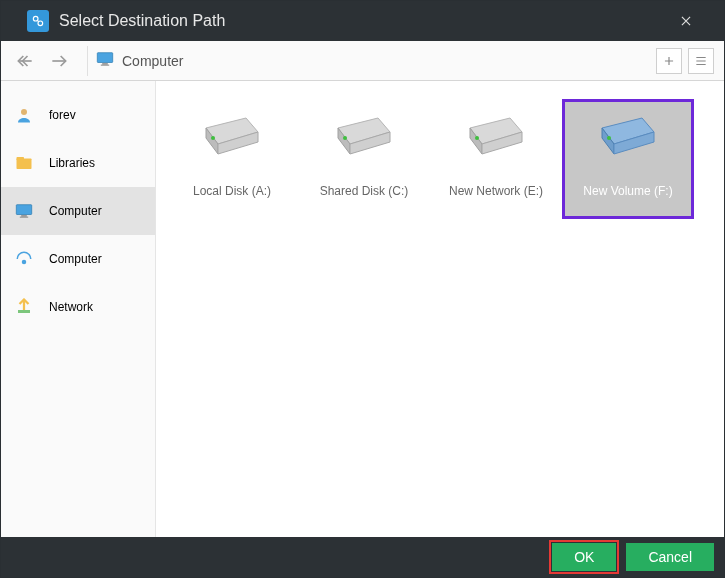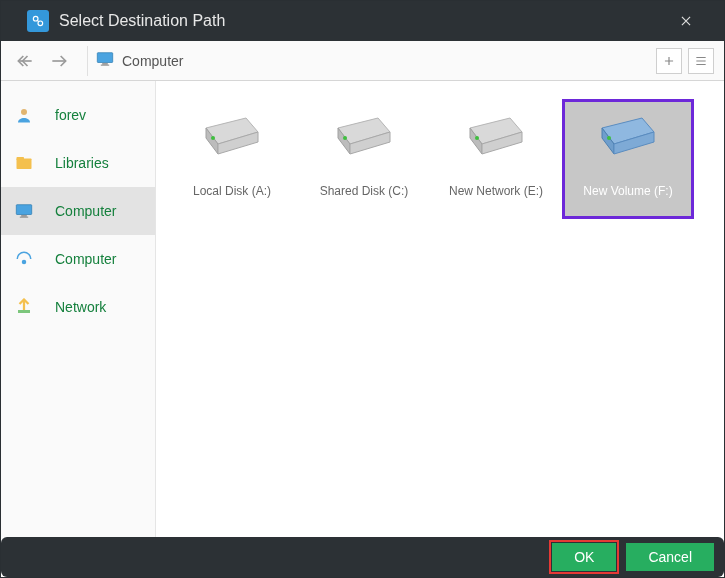--- a/index.html
+++ b/index.html
@@ -23,33 +23,33 @@
   .breadcrumb .crumb-icon { margin-right: 8px; }
   .toolbar .right-tools { display: flex; gap: 6px; }
   .tool-btn { width: 26px; height: 26px; border: 1px solid #cfcfcf; background: #fff; display: flex; align-items: center; justify-content: center; color: #888; cursor: pointer; }
   .tool-btn svg { width: 14px; height: 14px; }
 
   
   .body { flex: 1; display: flex; overflow: hidden; background: #fff; }
 
   
   .sidebar { width: 155px; background: #fafafa; border-right: 1px solid #e5e5e5; padding-top: 10px; }
-  .side-item { display: flex; align-items: center; height: 48px; padding: 0 14px; cursor: pointer; color: #15803d; font-size: 14px; gap: 22px; }
+  .side-item { display: flex; align-items: center; height: 48px; padding: 0 14px; cursor: pointer; color: #000000; font-size: 12px; gap: 16px; }
   .side-item.selected { background: #e3e3e3; }
   .side-item .icon { width: 18px; height: 18px; display: flex; align-items: center; justify-content: center; }
 
   
   .main { flex: 1; padding: 18px 10px; display: flex; flex-wrap: wrap; align-content: flex-start; gap: 0; background: #fff; }
   .drive { width: 132px; height: 120px; display: flex; flex-direction: column; align-items: center; justify-content: flex-start; padding-top: 12px; cursor: pointer; border: 3px solid transparent; }
   .drive .label { margin-top: 22px; font-size: 12px; color: #666; text-align: left; }
   .drive.selected { border: 3px solid #6d28d9; background: #c7c7c7; }
   .drive.selected .label { color: #fff; }
 
   
-  .footer { height: 40px; background: #2c3135; display: flex; align-items: center; justify-content: flex-end; padding: 0 10px; gap: 10px; border-radius: 6px; }
+  .footer { height: 40px; background: #2c3135; display: flex; align-items: center; justify-content: flex-end; padding: 0 10px; gap: 10px; }
   .btn { height: 28px; padding: 0 22px; border: none; color: #fff; font-size: 14px; cursor: pointer; display: inline-flex; align-items: center; justify-content: center; }
   .btn-ok { background: #27ae60; outline: 2px solid #e53935; outline-offset: 1px; }
   .btn-cancel { background: #27ae60; }
 
   
   .monitor-icon { width: 18px; height: 14px; }
 </style>
 </head>
 <body>
 

